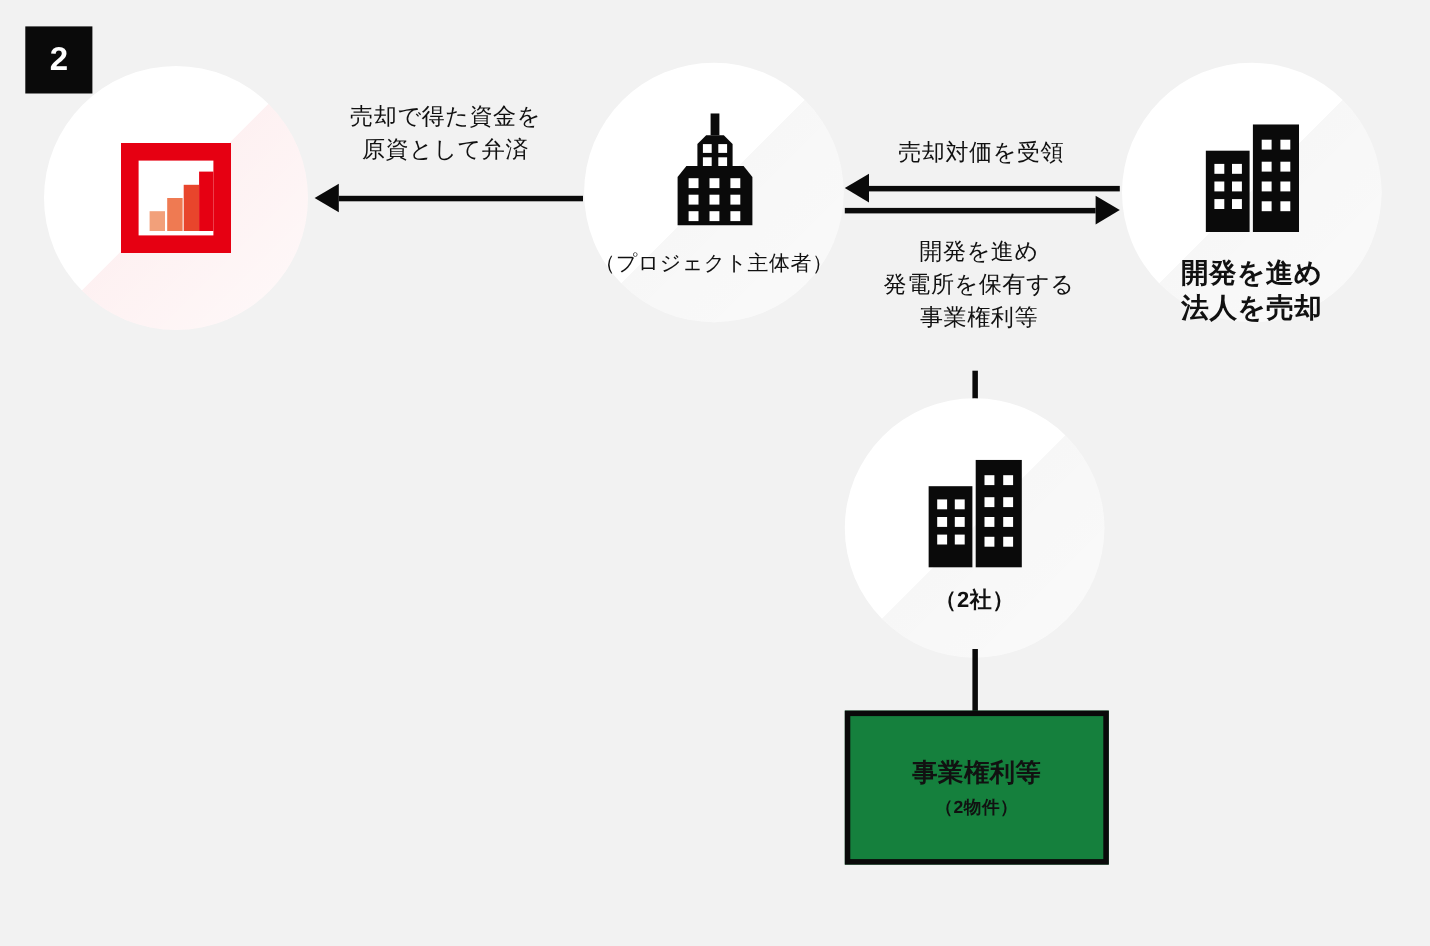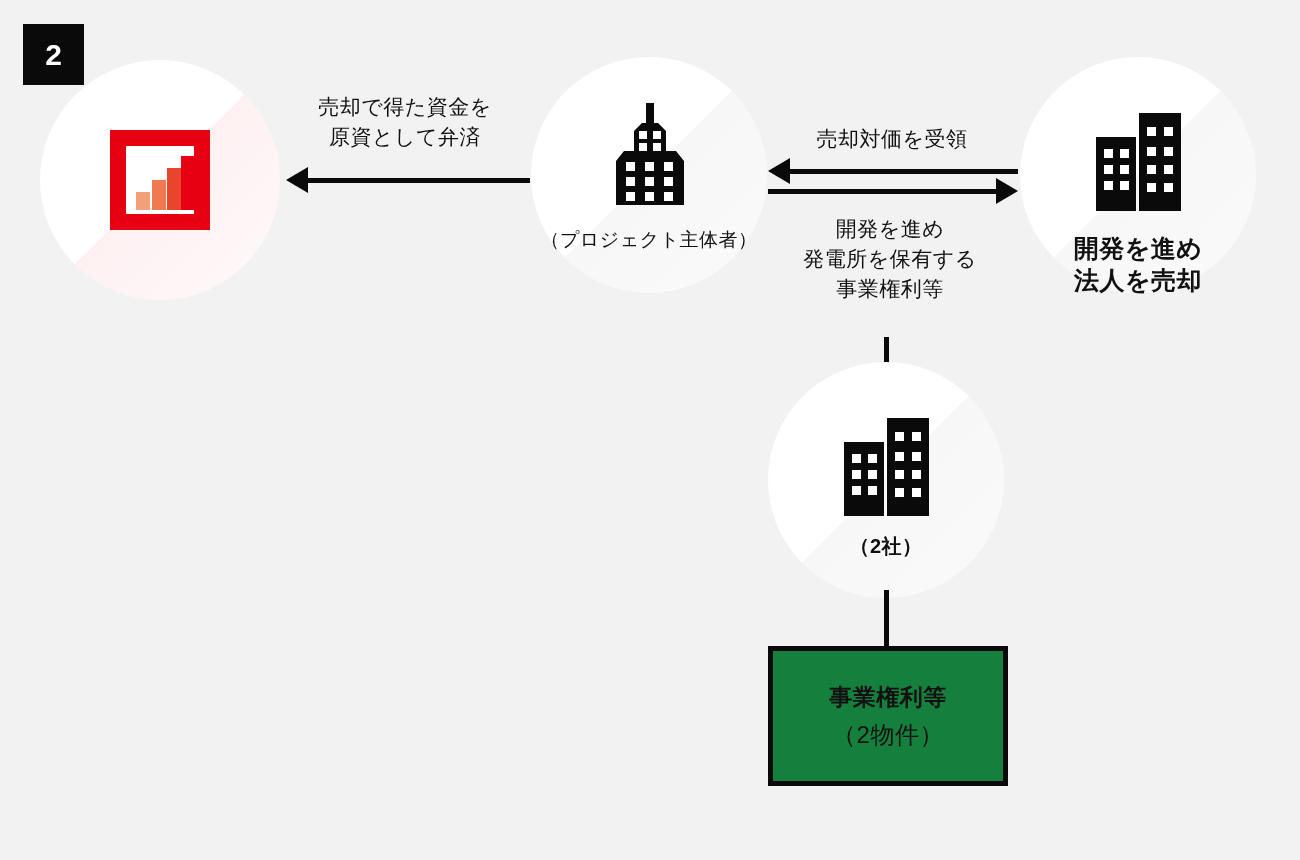--- a/index.html
+++ b/index.html
@@ -142,22 +142,22 @@
     flex-direction: column;
     align-items: center;
     justify-content: center;
   }
   .rect-title {
     font-size: 23px;
     font-weight: 700;
     letter-spacing: 0.5px;
   }
   .rect-sub {
-    font-size: 24px;
-    font-weight: 400;
+    font-size: 16px;
+    font-weight: 700;
     letter-spacing: 0.5px;
     margin-top: 6px;
   }
 </style>
 </head>
 <body style="background: rgb(242, 242, 242);">
 
 <div id="canvas">
 
   <div class="step-badge">2</div>

